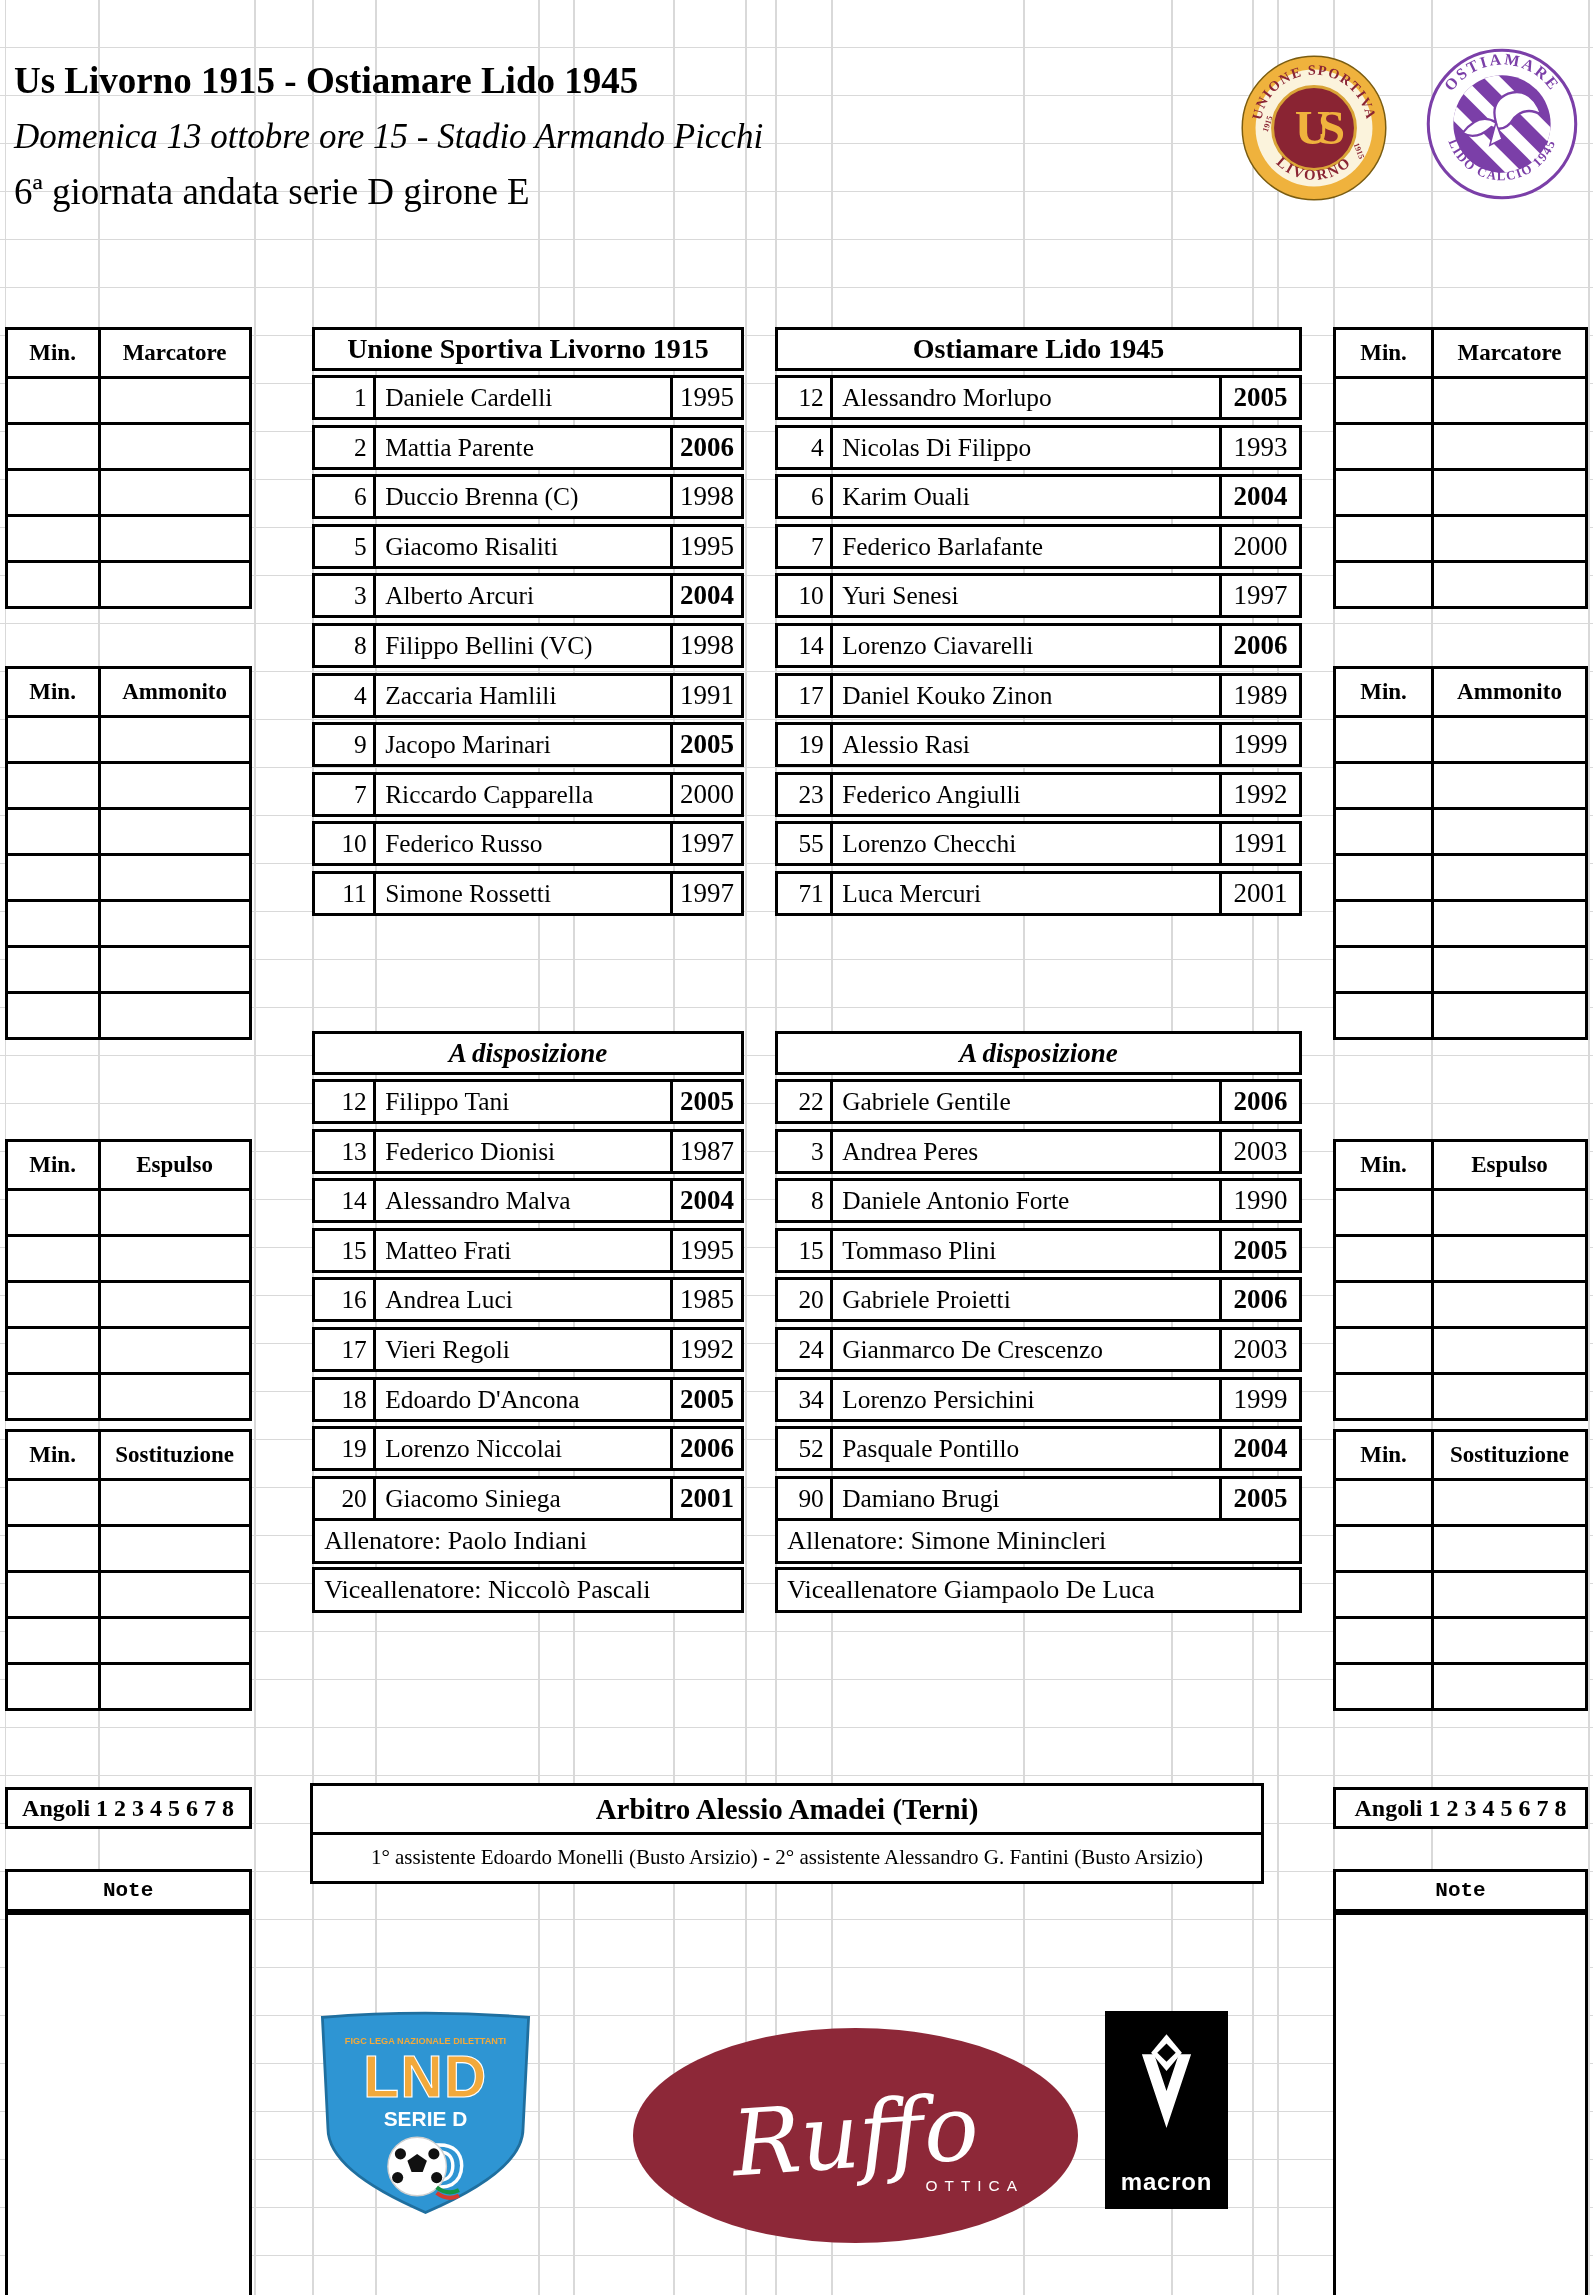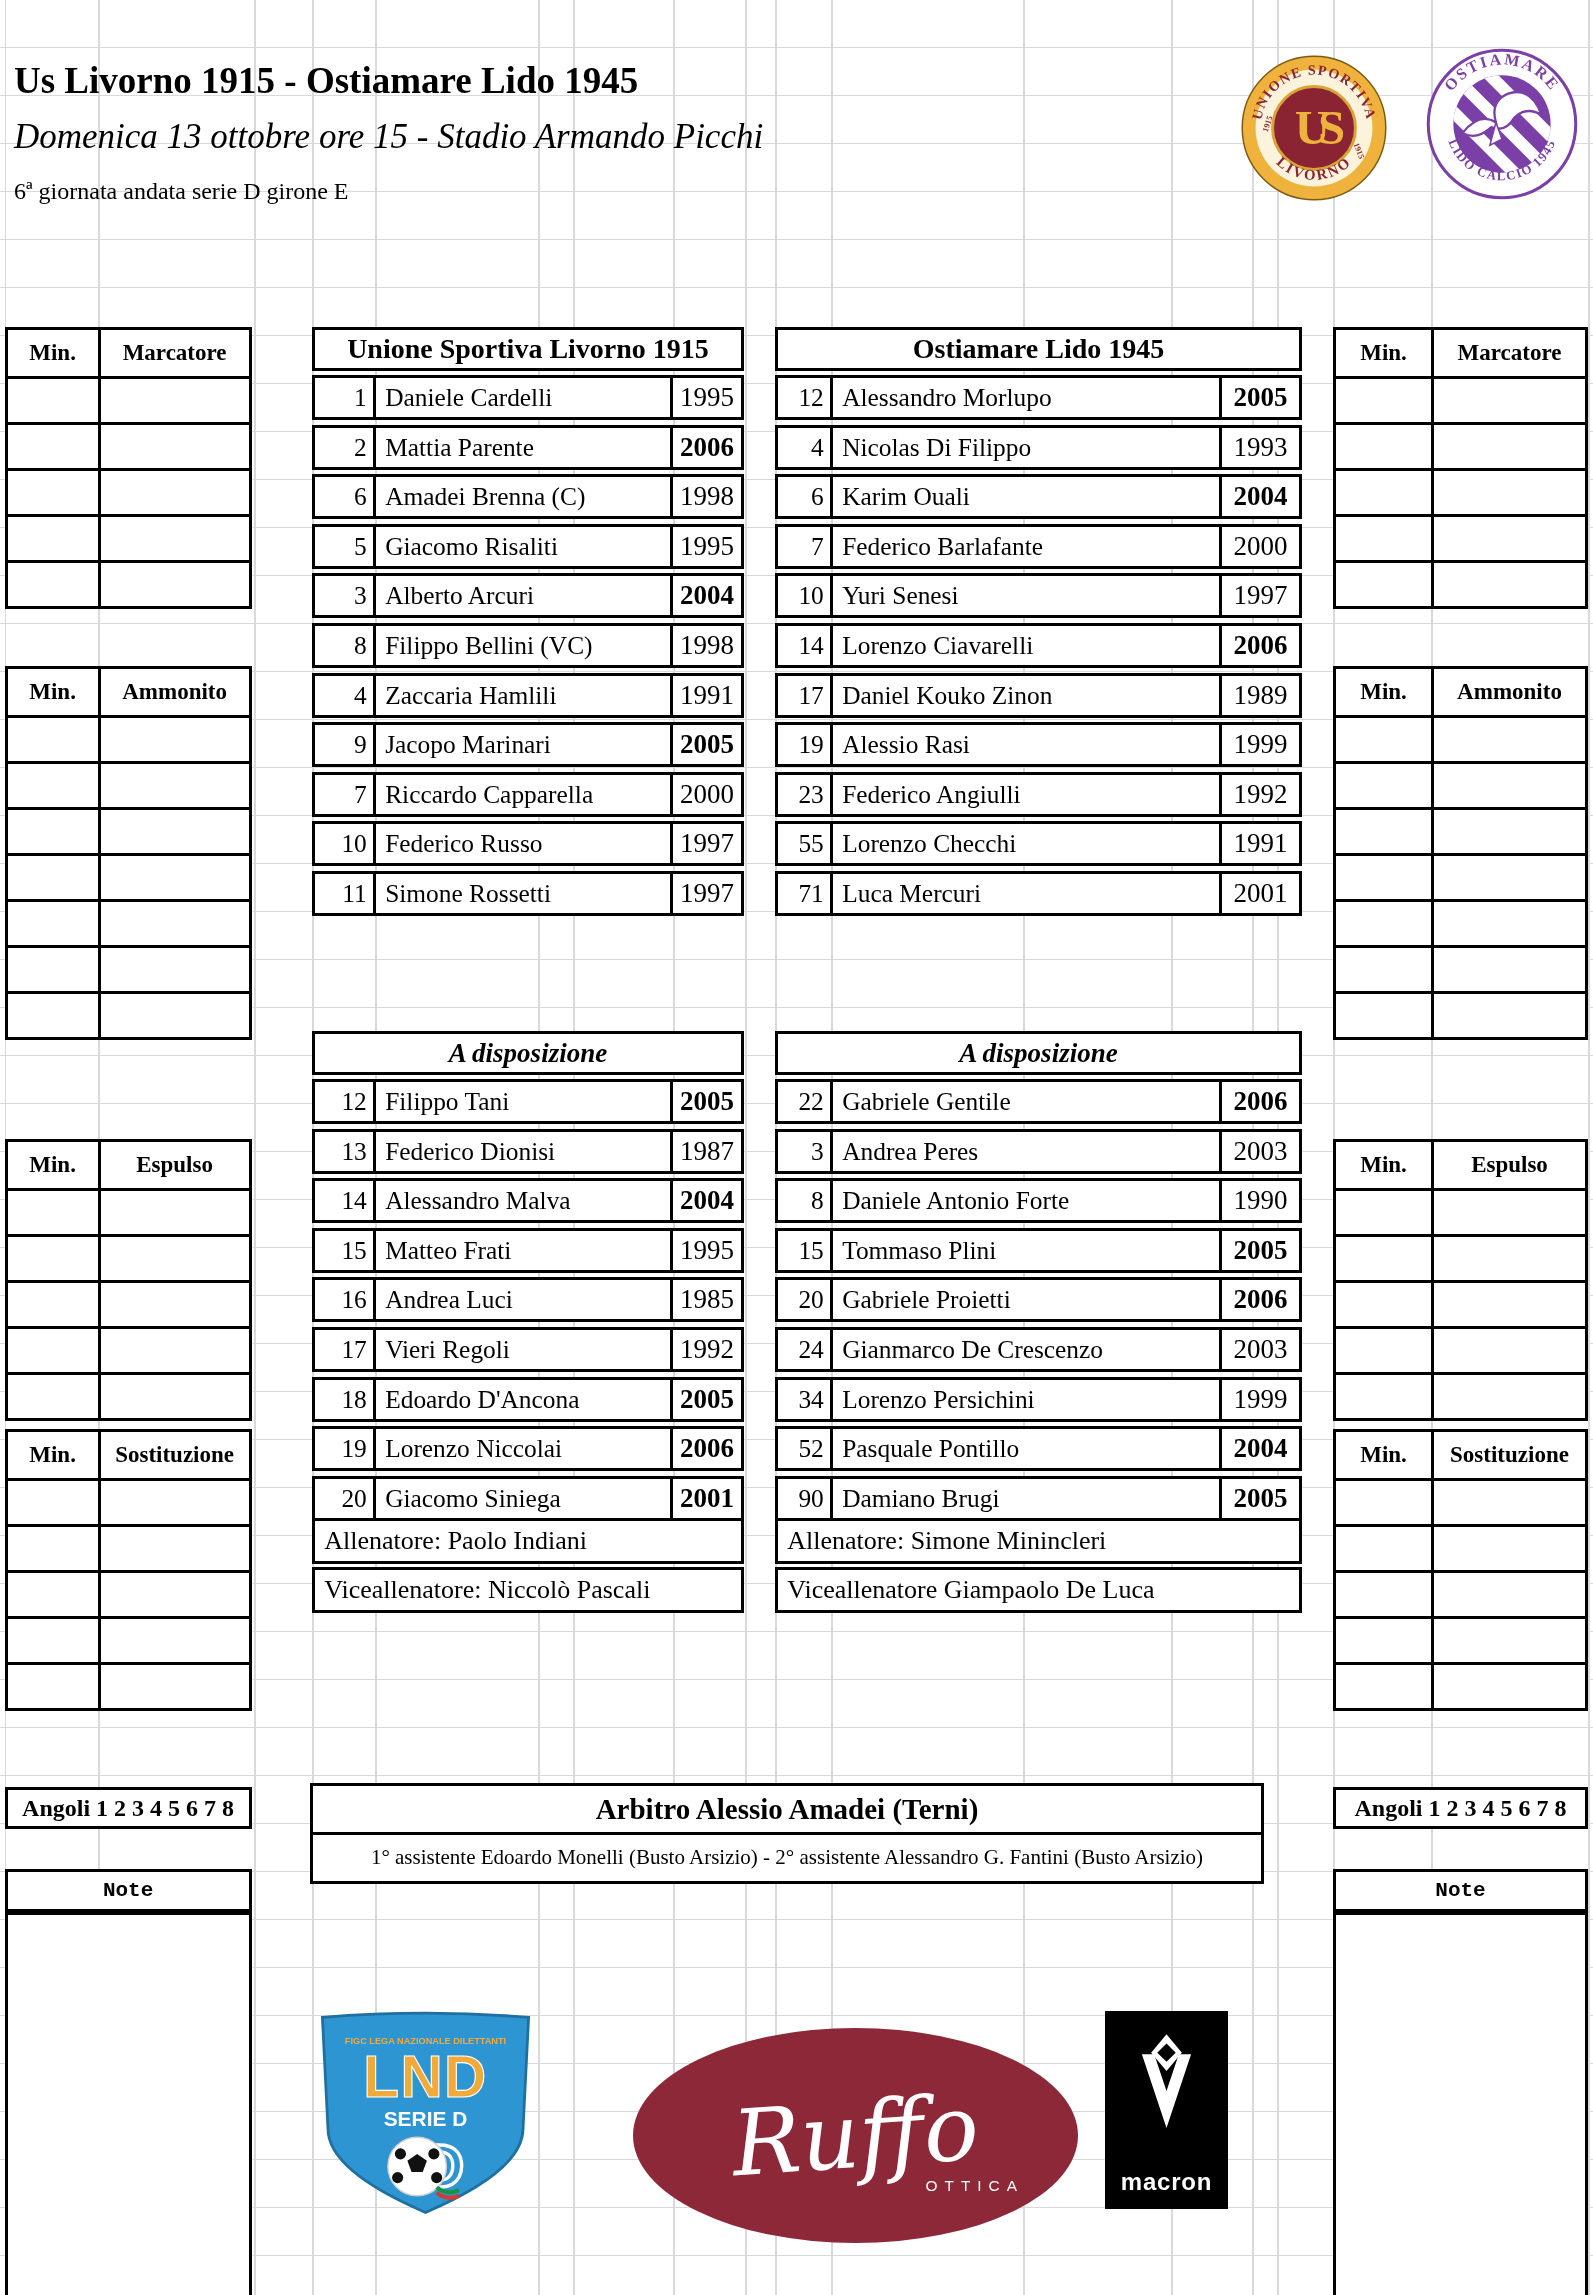--- a/index.html
+++ b/index.html
@@ -9,21 +9,21 @@
   }
   
   .hgrid{position:absolute;inset:0;
     background:repeating-linear-gradient(to bottom,transparent 0 47px,var(--grid,#d9d9d9) 47px 48px);}
   .vline{position:absolute;top:0;bottom:0;width:1.5px;background:var(--grid,#d9d9d9);}
 
   
   .title-block{position:absolute;left:14px;top:52px;width:1154px;}
   .title{font-size:37px;font-weight:bold;line-height:57px;white-space:nowrap;}
   .subtitle{font-size:35px;font-style:italic;line-height:55px;white-space:nowrap;}
-  .round{font-size:24px;line-height:55px;white-space:nowrap;}
+  .round{font-size:37px;line-height:55px;white-space:nowrap;}
   .badge{position:absolute;}
 
   
   .stats-col{position:absolute;top:0;height:100%;}
   .stats-col.left{left:4.6px;width:247px;}
   .stats-col.right{left:1333px;width:255px;}
   .stat-section{position:absolute;left:0;right:0;border:3.1px solid #000;background:#fff;box-sizing:border-box;}
   .stat-row{display:flex;height:46px;box-sizing:border-box;}
   .stat-row + .stat-row{border-top:3.1px solid #000;}
   .stat-min{width:93px;border-right:3.1px solid #000;box-sizing:border-box;display:flex;align-items:center;justify-content:center;}
@@ -396,21 +396,21 @@
         <span class="p-name">Daniele Cardelli</span>
         <span class="p-year">1995</span>
       </div>
       <div class="p-row">
         <span class="p-num">2</span>
         <span class="p-name">Mattia Parente</span>
         <span class="p-year bold">2006</span>
       </div>
       <div class="p-row">
         <span class="p-num">6</span>
-        <span class="p-name">Amadei Brenna (C)</span>
+        <span class="p-name">Duccio Brenna (C)</span>
         <span class="p-year">1998</span>
       </div>
       <div class="p-row">
         <span class="p-num">5</span>
         <span class="p-name">Giacomo Risaliti</span>
         <span class="p-year">1995</span>
       </div>
       <div class="p-row">
         <span class="p-num">3</span>
         <span class="p-name">Alberto Arcuri</span>

